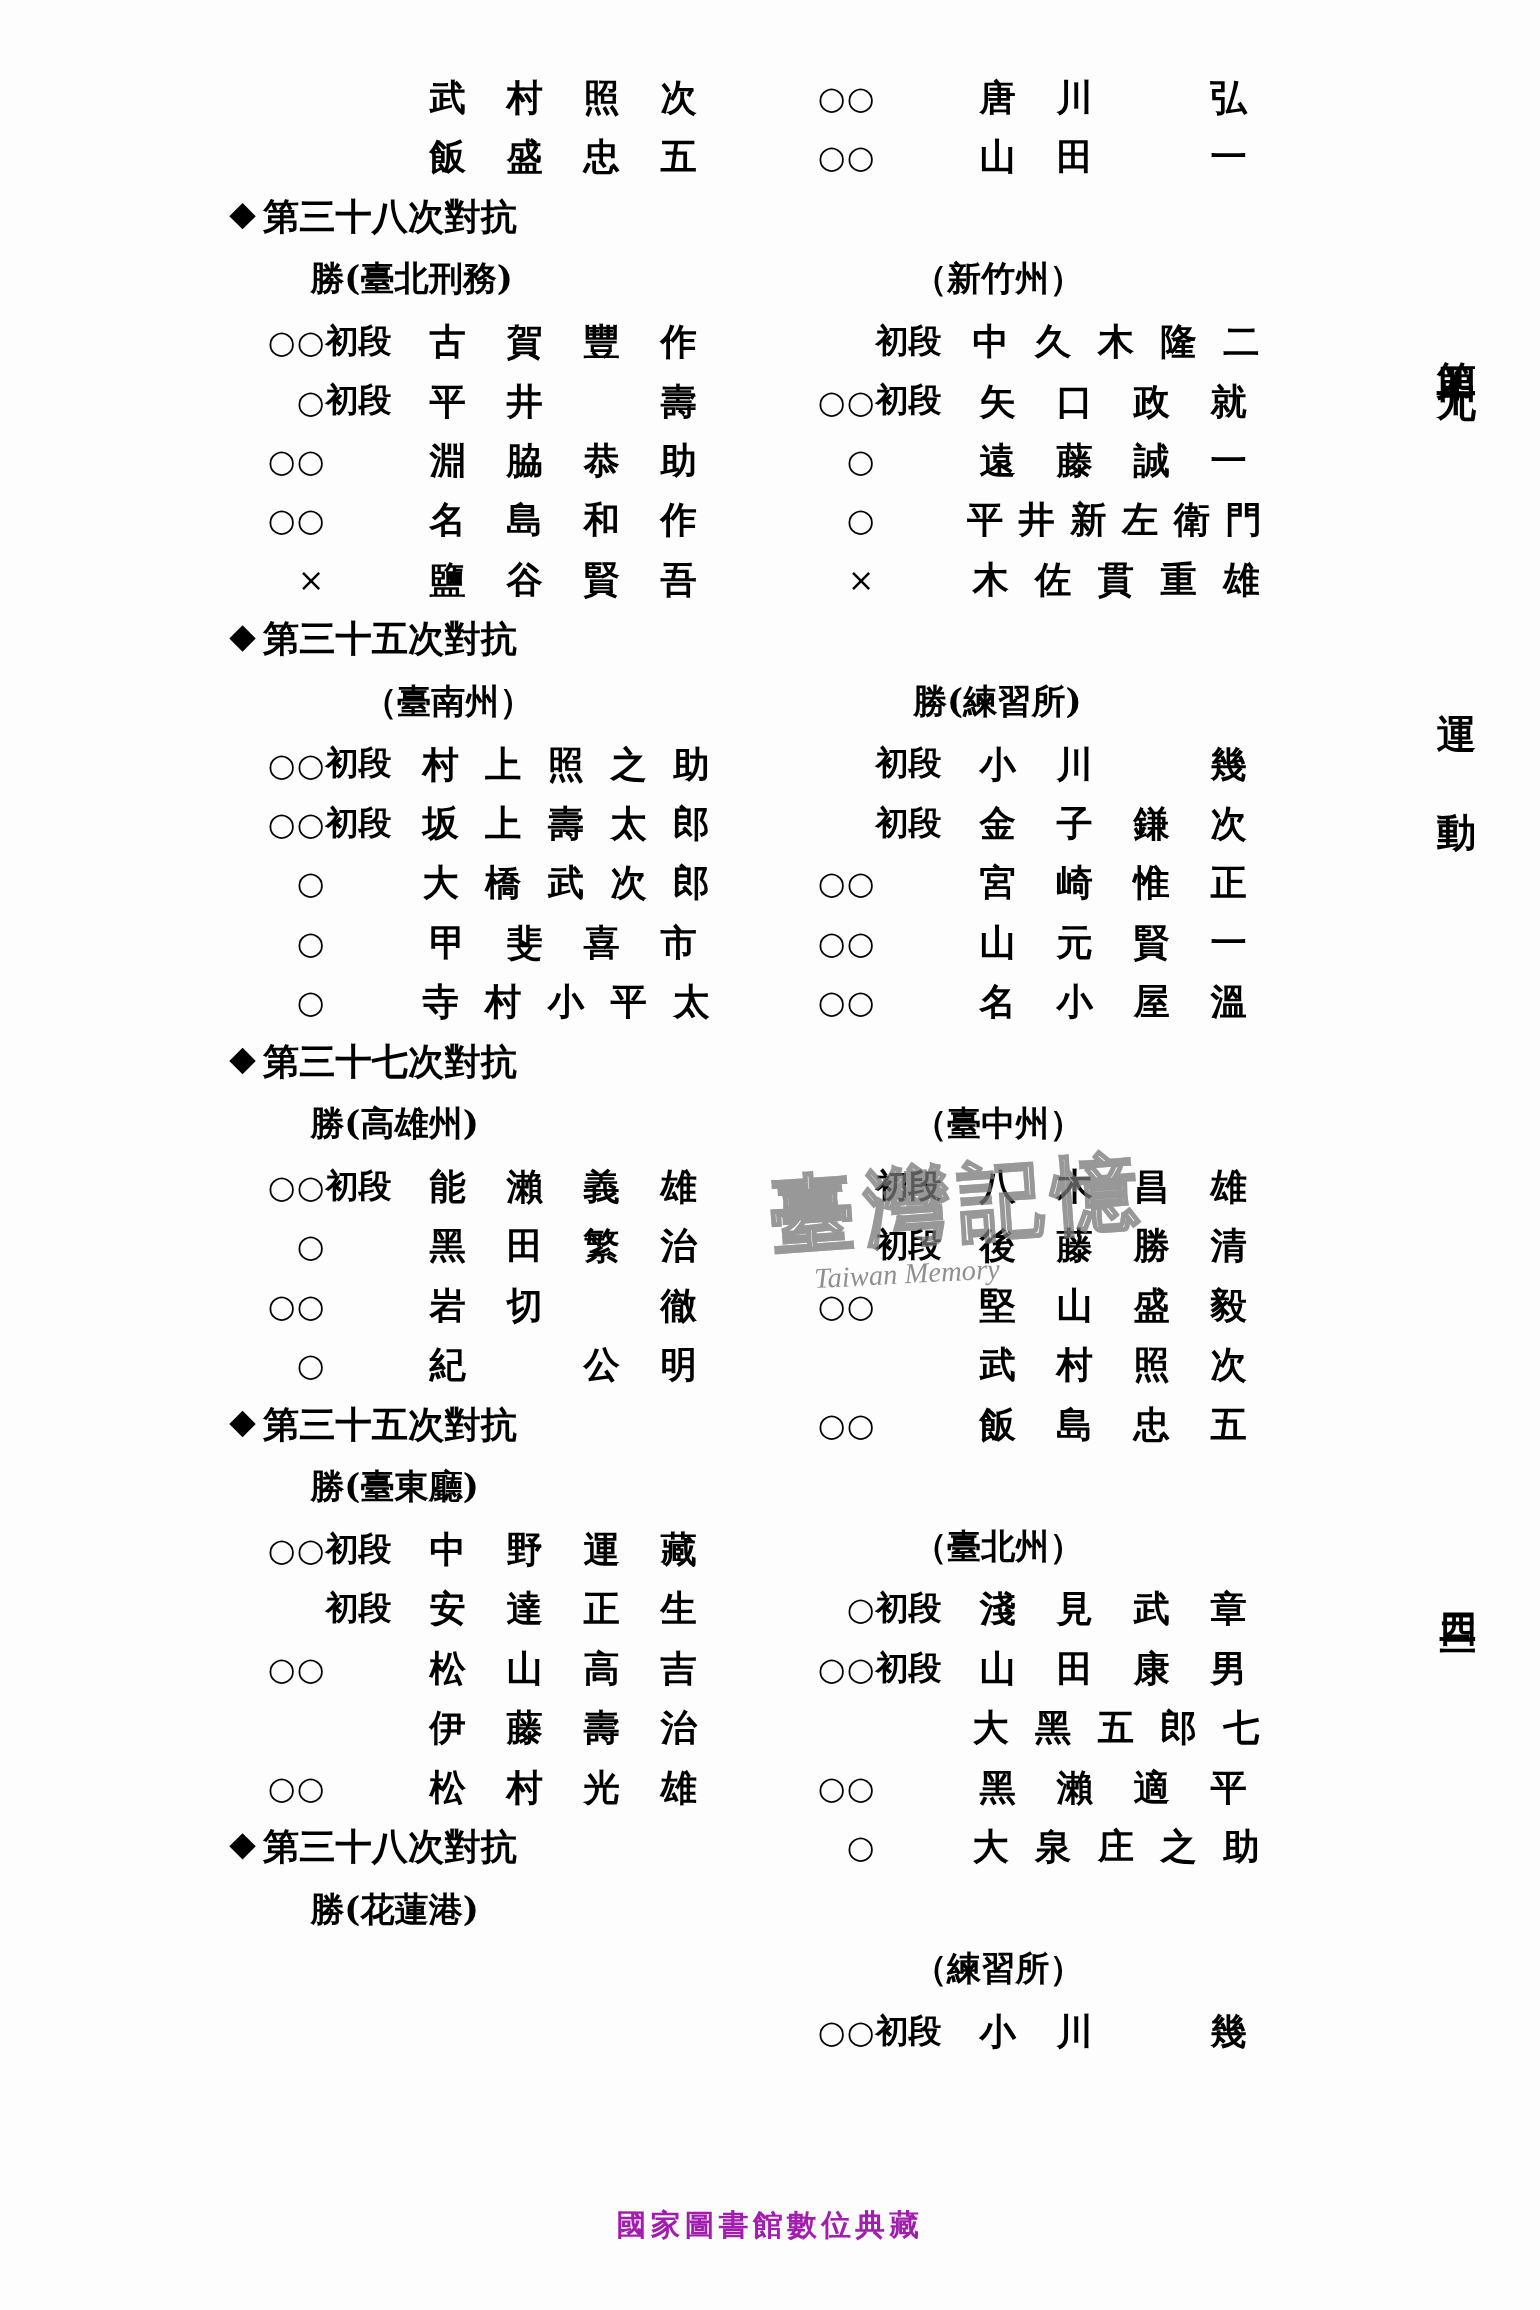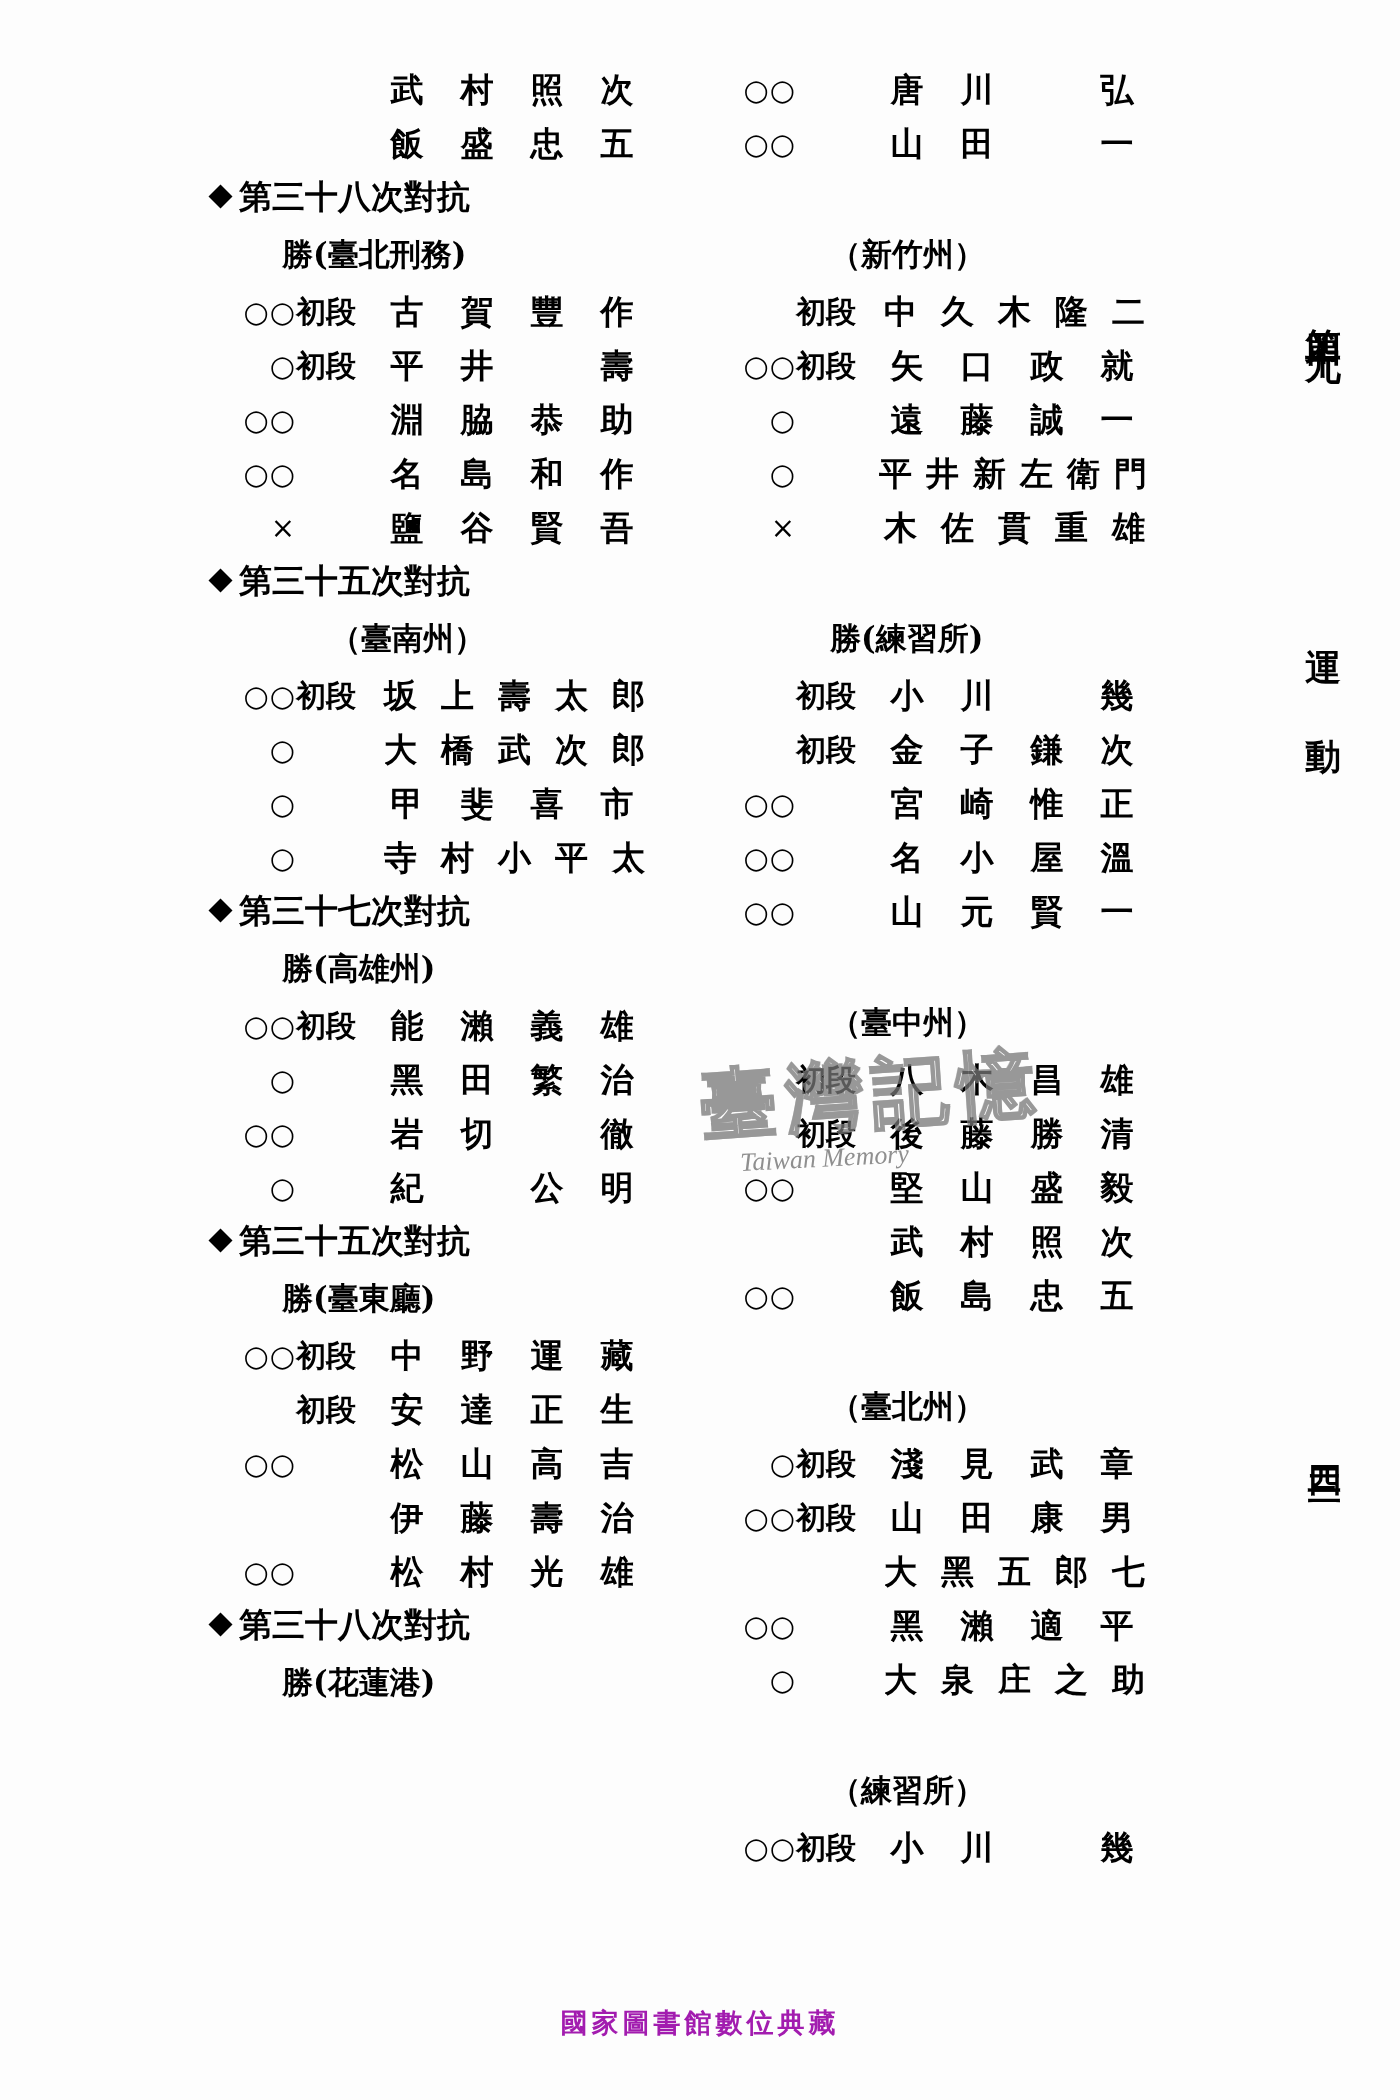--- a/index.html
+++ b/index.html
@@ -168,20 +168,21 @@
         <div class="row"><span class="marks"></span><span class="rank"></span><span class="nm sp4"><span>飯</span><span>盛</span><span>忠</span><span>五</span></span></div>
         <div class="match-head"><span class="diamond"></span><span>第三十八次對抗</span></div>
         <div class="team-row team-left">勝(臺北刑務)</div>
         <div class="row"><span class="marks">○○</span><span class="rank">初段</span><span class="nm sp4"><span>古</span><span>賀</span><span>豐</span><span>作</span></span></div>
         <div class="row"><span class="marks">○</span><span class="rank">初段</span><span class="nm sp4"><span>平</span><span>井</span><span>　</span><span>壽</span></span></div>
         <div class="row"><span class="marks">○○</span><span class="rank"></span><span class="nm sp4"><span>淵</span><span>脇</span><span>恭</span><span>助</span></span></div>
         <div class="row"><span class="marks">○○</span><span class="rank"></span><span class="nm sp4"><span>名</span><span>島</span><span>和</span><span>作</span></span></div>
         <div class="row"><span class="marks">×</span><span class="rank"></span><span class="nm sp4"><span>鹽</span><span>谷</span><span>賢</span><span>吾</span></span></div>
         <div class="match-head"><span class="diamond"></span><span>第三十五次對抗</span></div>
         <div class="team-row team-right">（臺南州）</div>
+        <div class="row"><span class="marks">○○</span><span class="rank">初段</span><span class="nm sp5"><span>村</span><span>上</span><span>照</span><span>之</span><span>助</span></span></div>
         <div class="row"><span class="marks">○○</span><span class="rank">初段</span><span class="nm sp5"><span>坂</span><span>上</span><span>壽</span><span>太</span><span>郎</span></span></div>
         <div class="row"><span class="marks">○</span><span class="rank"></span><span class="nm sp5"><span>大</span><span>橋</span><span>武</span><span>次</span><span>郎</span></span></div>
         <div class="row"><span class="marks">○</span><span class="rank"></span><span class="nm sp4"><span>甲</span><span>斐</span><span>喜</span><span>市</span></span></div>
         <div class="row"><span class="marks">○</span><span class="rank"></span><span class="nm sp5"><span>寺</span><span>村</span><span>小</span><span>平</span><span>太</span></span></div>
         <div class="match-head"><span class="diamond"></span><span>第三十七次對抗</span></div>
         <div class="team-row team-left">勝(高雄州)</div>
         <div class="row"><span class="marks">○○</span><span class="rank">初段</span><span class="nm sp4"><span>能</span><span>瀨</span><span>義</span><span>雄</span></span></div>
         <div class="row"><span class="marks">○</span><span class="rank"></span><span class="nm sp4"><span>黑</span><span>田</span><span>繁</span><span>治</span></span></div>
         <div class="row"><span class="marks">○○</span><span class="rank"></span><span class="nm sp4"><span>岩</span><span>切</span><span>　</span><span>徹</span></span></div>
         <div class="row"><span class="marks">○</span><span class="rank"></span><span class="nm sp4"><span>紀</span><span>　</span><span>公</span><span>明</span></span></div>
@@ -203,22 +204,22 @@
         <div class="row"><span class="marks"></span><span class="rank">初段</span><span class="nm sp5"><span>中</span><span>久</span><span>木</span><span>隆</span><span>二</span></span></div>
         <div class="row"><span class="marks">○○</span><span class="rank">初段</span><span class="nm sp4"><span>矢</span><span>口</span><span>政</span><span>就</span></span></div>
         <div class="row"><span class="marks">○</span><span class="rank"></span><span class="nm sp4"><span>遠</span><span>藤</span><span>誠</span><span>一</span></span></div>
         <div class="row"><span class="marks">○</span><span class="rank"></span><span class="nm sp6"><span>平</span><span>井</span><span>新</span><span>左</span><span>衛</span><span>門</span></span></div>
         <div class="row"><span class="marks">×</span><span class="rank"></span><span class="nm sp5"><span>木</span><span>佐</span><span>貫</span><span>重</span><span>雄</span></span></div>
         <div class="match-head hidden">　</div>
         <div class="team-row team-right">勝(練習所)</div>
         <div class="row"><span class="marks"></span><span class="rank">初段</span><span class="nm sp4"><span>小</span><span>川</span><span>　</span><span>幾</span></span></div>
         <div class="row"><span class="marks"></span><span class="rank">初段</span><span class="nm sp4"><span>金</span><span>子</span><span>鎌</span><span>次</span></span></div>
         <div class="row"><span class="marks">○○</span><span class="rank"></span><span class="nm sp4"><span>宮</span><span>崎</span><span>惟</span><span>正</span></span></div>
+        <div class="row"><span class="marks">○○</span><span class="rank"></span><span class="nm sp4"><span>山</span><span>元</span><span>賢</span><span>一</span></span></div>
         <div class="row"><span class="marks">○○</span><span class="rank"></span><span class="nm sp4"><span>名</span><span>小</span><span>屋</span><span>溫</span></span></div>
-        <div class="row"><span class="marks">○○</span><span class="rank"></span><span class="nm sp4"><span>山</span><span>元</span><span>賢</span><span>一</span></span></div>
         <div class="match-head hidden">　</div>
         <div class="team-row team-right">（臺中州）</div>
         <div class="row"><span class="marks"></span><span class="rank">初段</span><span class="nm sp4"><span>八</span><span>木</span><span>昌</span><span>雄</span></span></div>
         <div class="row"><span class="marks"></span><span class="rank">初段</span><span class="nm sp4"><span>後</span><span>藤</span><span>勝</span><span>清</span></span></div>
         <div class="row"><span class="marks">○○</span><span class="rank"></span><span class="nm sp4"><span>堅</span><span>山</span><span>盛</span><span>毅</span></span></div>
         <div class="row"><span class="marks"></span><span class="rank"></span><span class="nm sp4"><span>武</span><span>村</span><span>照</span><span>次</span></span></div>
         <div class="row"><span class="marks">○○</span><span class="rank"></span><span class="nm sp4"><span>飯</span><span>島</span><span>忠</span><span>五</span></span></div>
         <div class="match-head hidden">　</div>
         <div class="team-row team-right">（臺北州）</div>
         <div class="row"><span class="marks">○</span><span class="rank">初段</span><span class="nm sp4"><span>淺</span><span>見</span><span>武</span><span>章</span></span></div>

